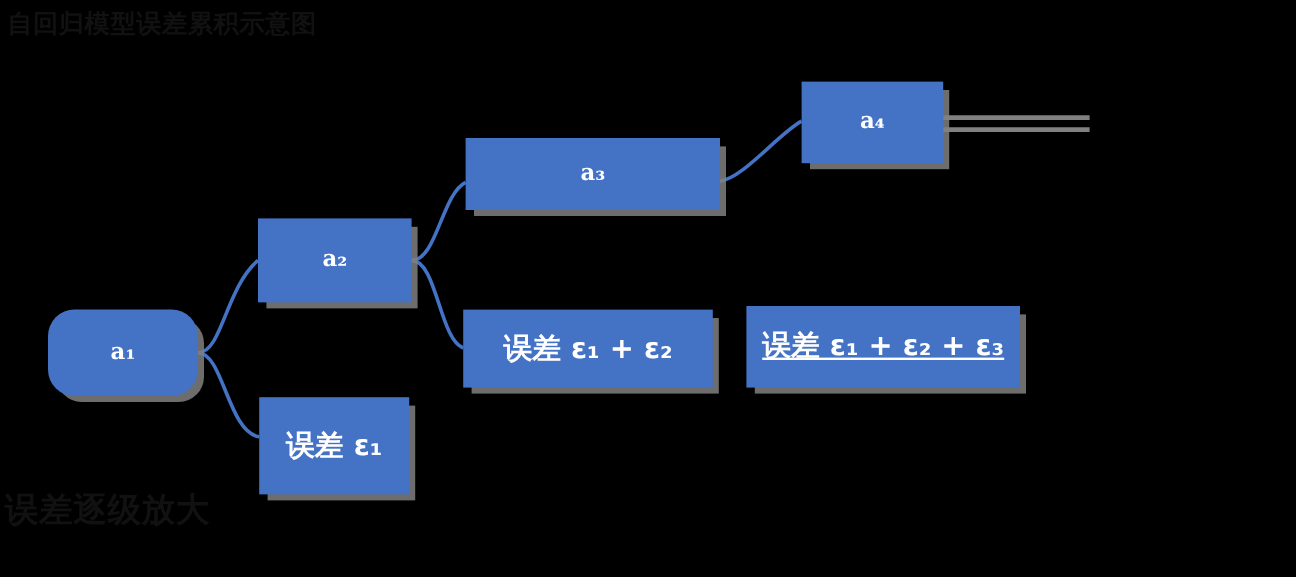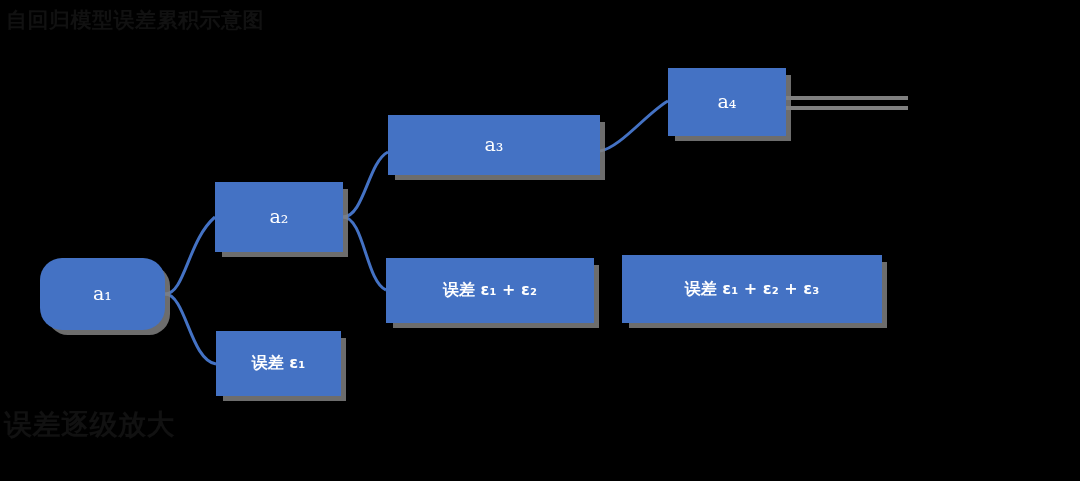--- a/index.html
+++ b/index.html
@@ -38,42 +38,42 @@
     box-sizing:border-box;
   }
   .node .label{
     display:block;
     line-height:1.15;
     font-family:"DejaVu Serif","Liberation Serif",serif;
     white-space:nowrap;
   }
   .var-node .label{
     font-size:19px;
-    font-weight:400;
+    font-weight:700;
     font-family:"DejaVu Serif","Liberation Serif",serif;
   }
   .err-node .label{
-    font-size:16px;
+    font-size:24px;
     font-weight:600;
     font-family:"DejaVu Sans","Liberation Sans",sans-serif;
   }
   .accum-node .label{
     font-size:21px;
     font-weight:600;
     font-family:"DejaVu Sans","Liberation Sans",sans-serif;
   }
 
   
   #node-a1   {left:40px; top:258px; width:125px; height:72px;border-radius:22px;}
   #node-a2   {left:215px;top:182px; width:128px; height:70px;}
-  #node-err1 {left:216px;top:331px; width:125px; height:65px;}
+  #node-err1 {left:216px;top:331px; width:125px; height:81px;}
   #node-a3   {left:388px;top:115px; width:212px; height:60px;}
   #node-err2 {left:386px;top:258px; width:208px; height:65px;}
   #node-a4   {left:668px;top:68px;  width:118px; height:68px;}
-  #node-err3 {left:622px;top:255px; width:260px; height:68px;}
+  #node-err3 {left:622px;top:255px; width:228px; height:68px;text-decoration:underline;}
   #node-accum{left:908px;top:65px;  width:170px; height:82px;}
 </style>
 </head>
 <body>
 
 <div id="stage">
 
   <div class="faint-text" id="header-text">自回归模型误差累积示意图</div>
 
   <svg id="connectors" viewBox="0 0 1080 481" width="1080" height="481" aria-hidden="true">

